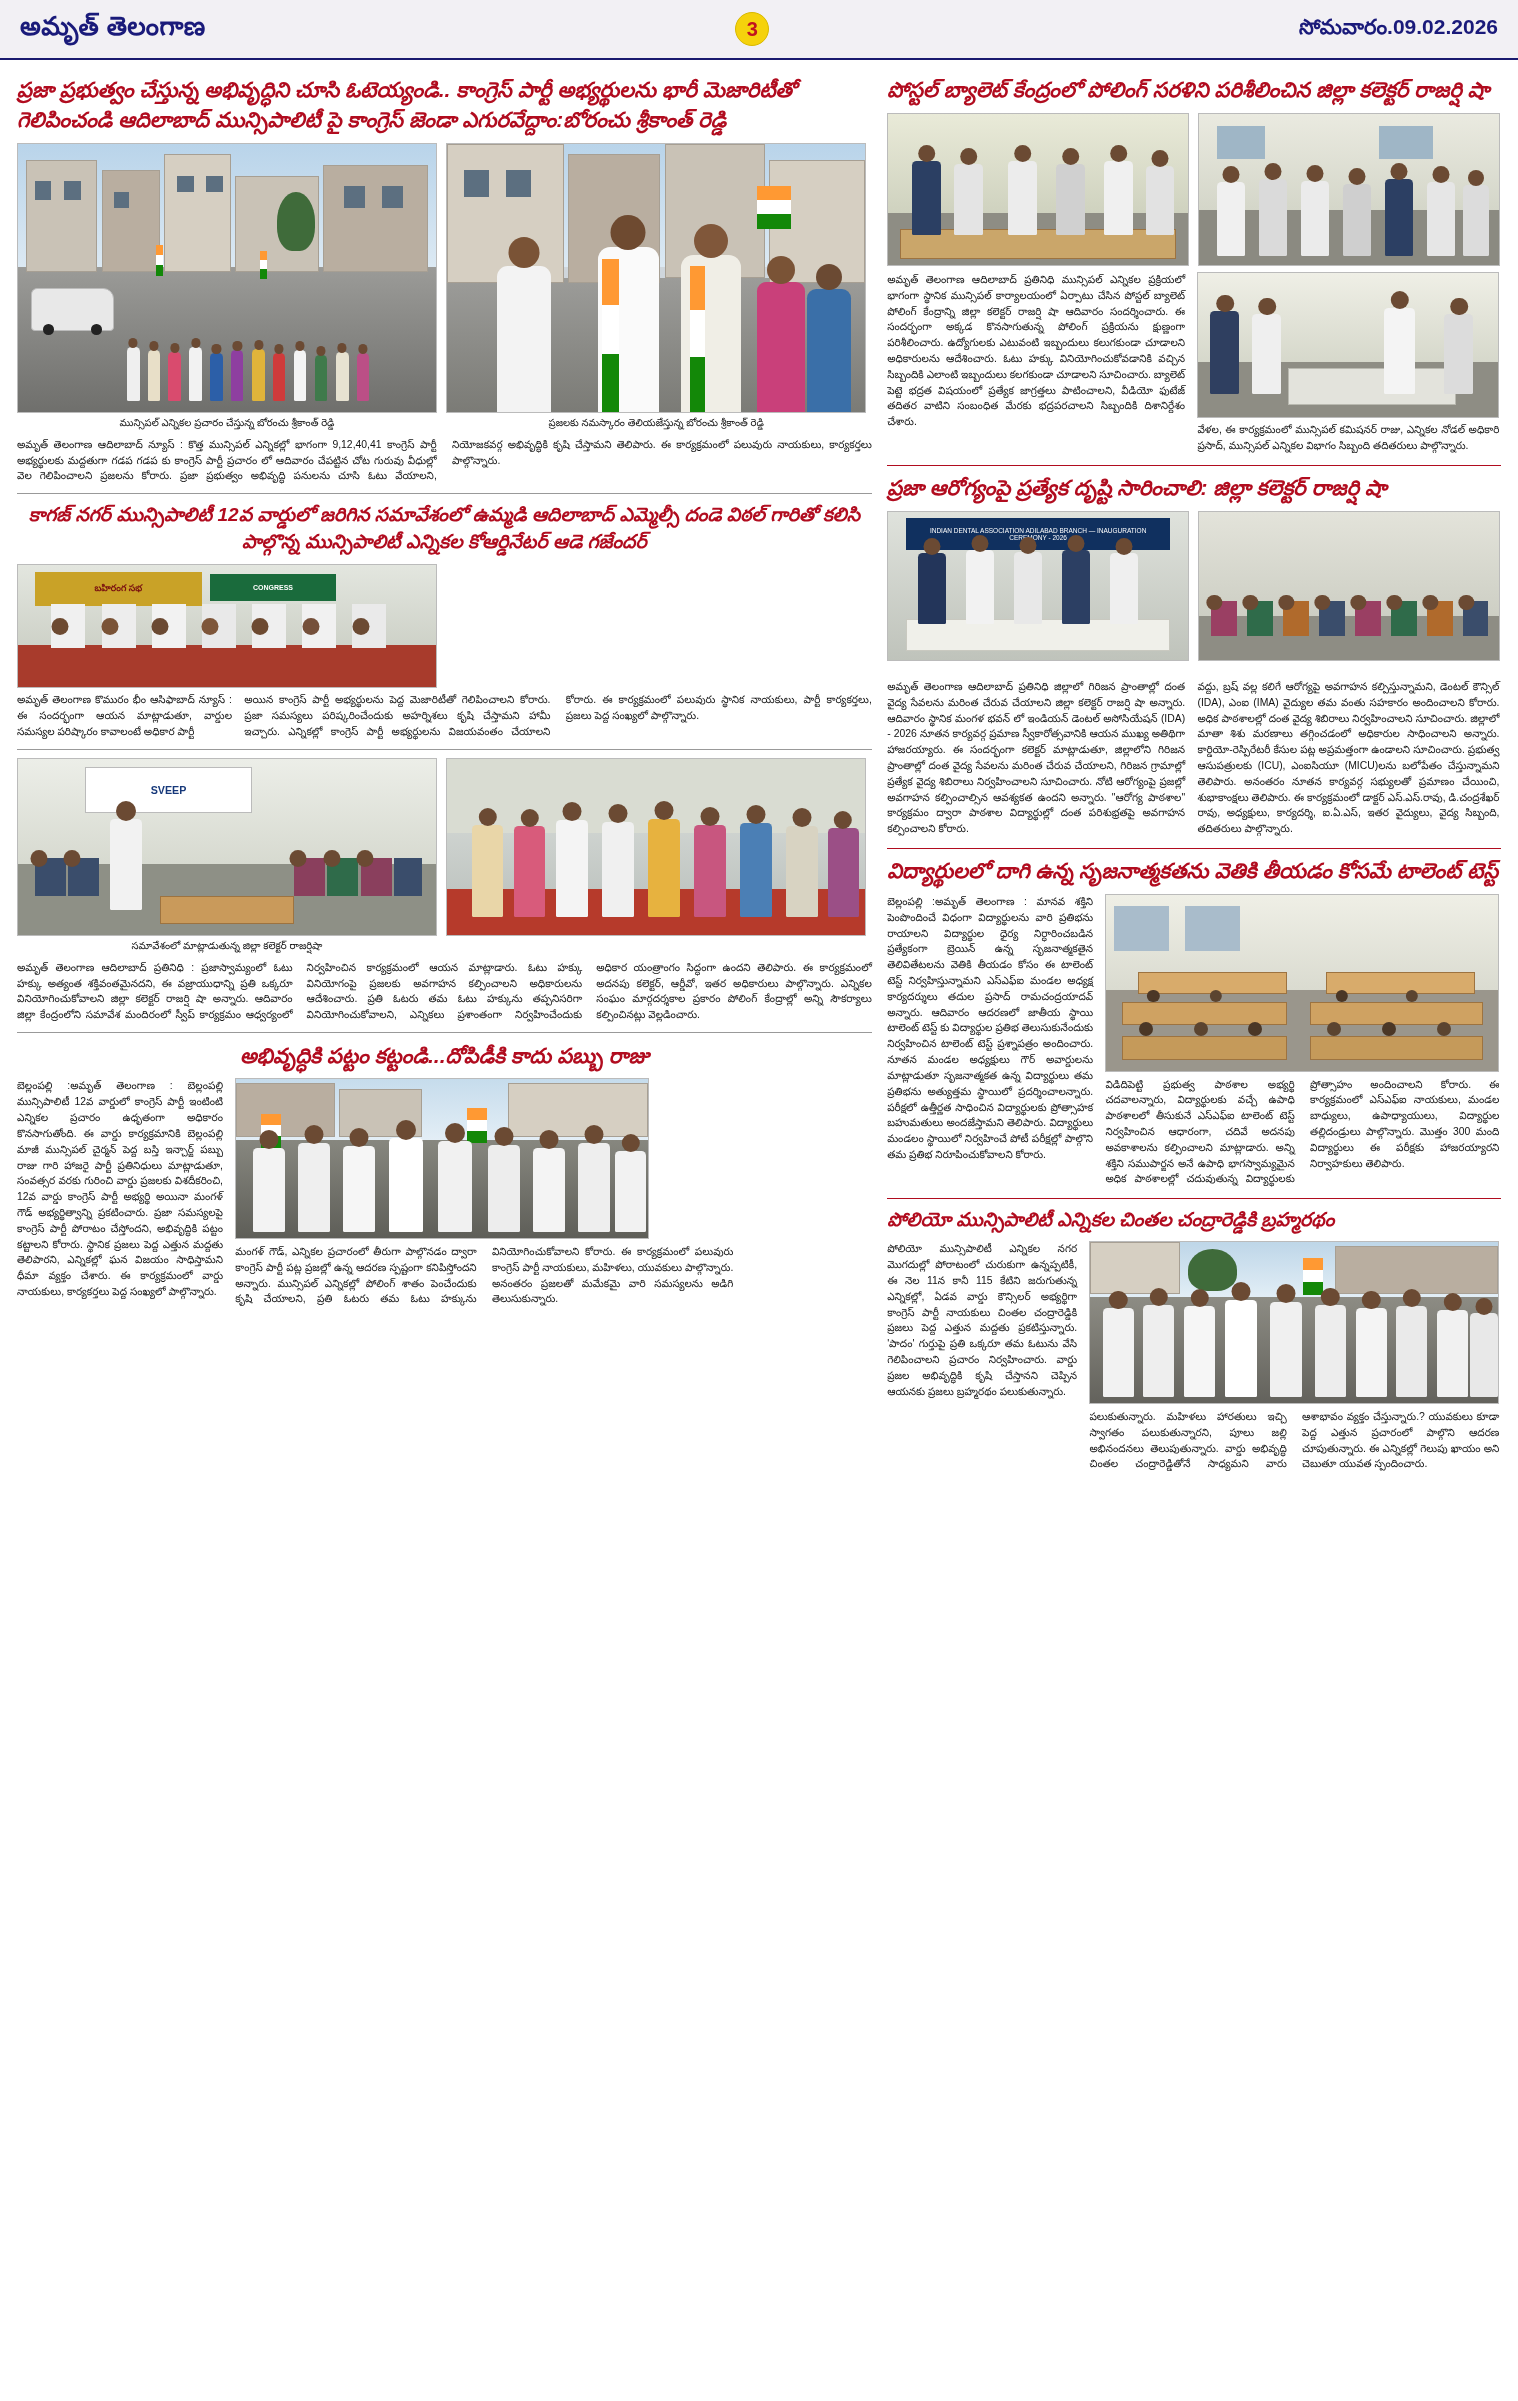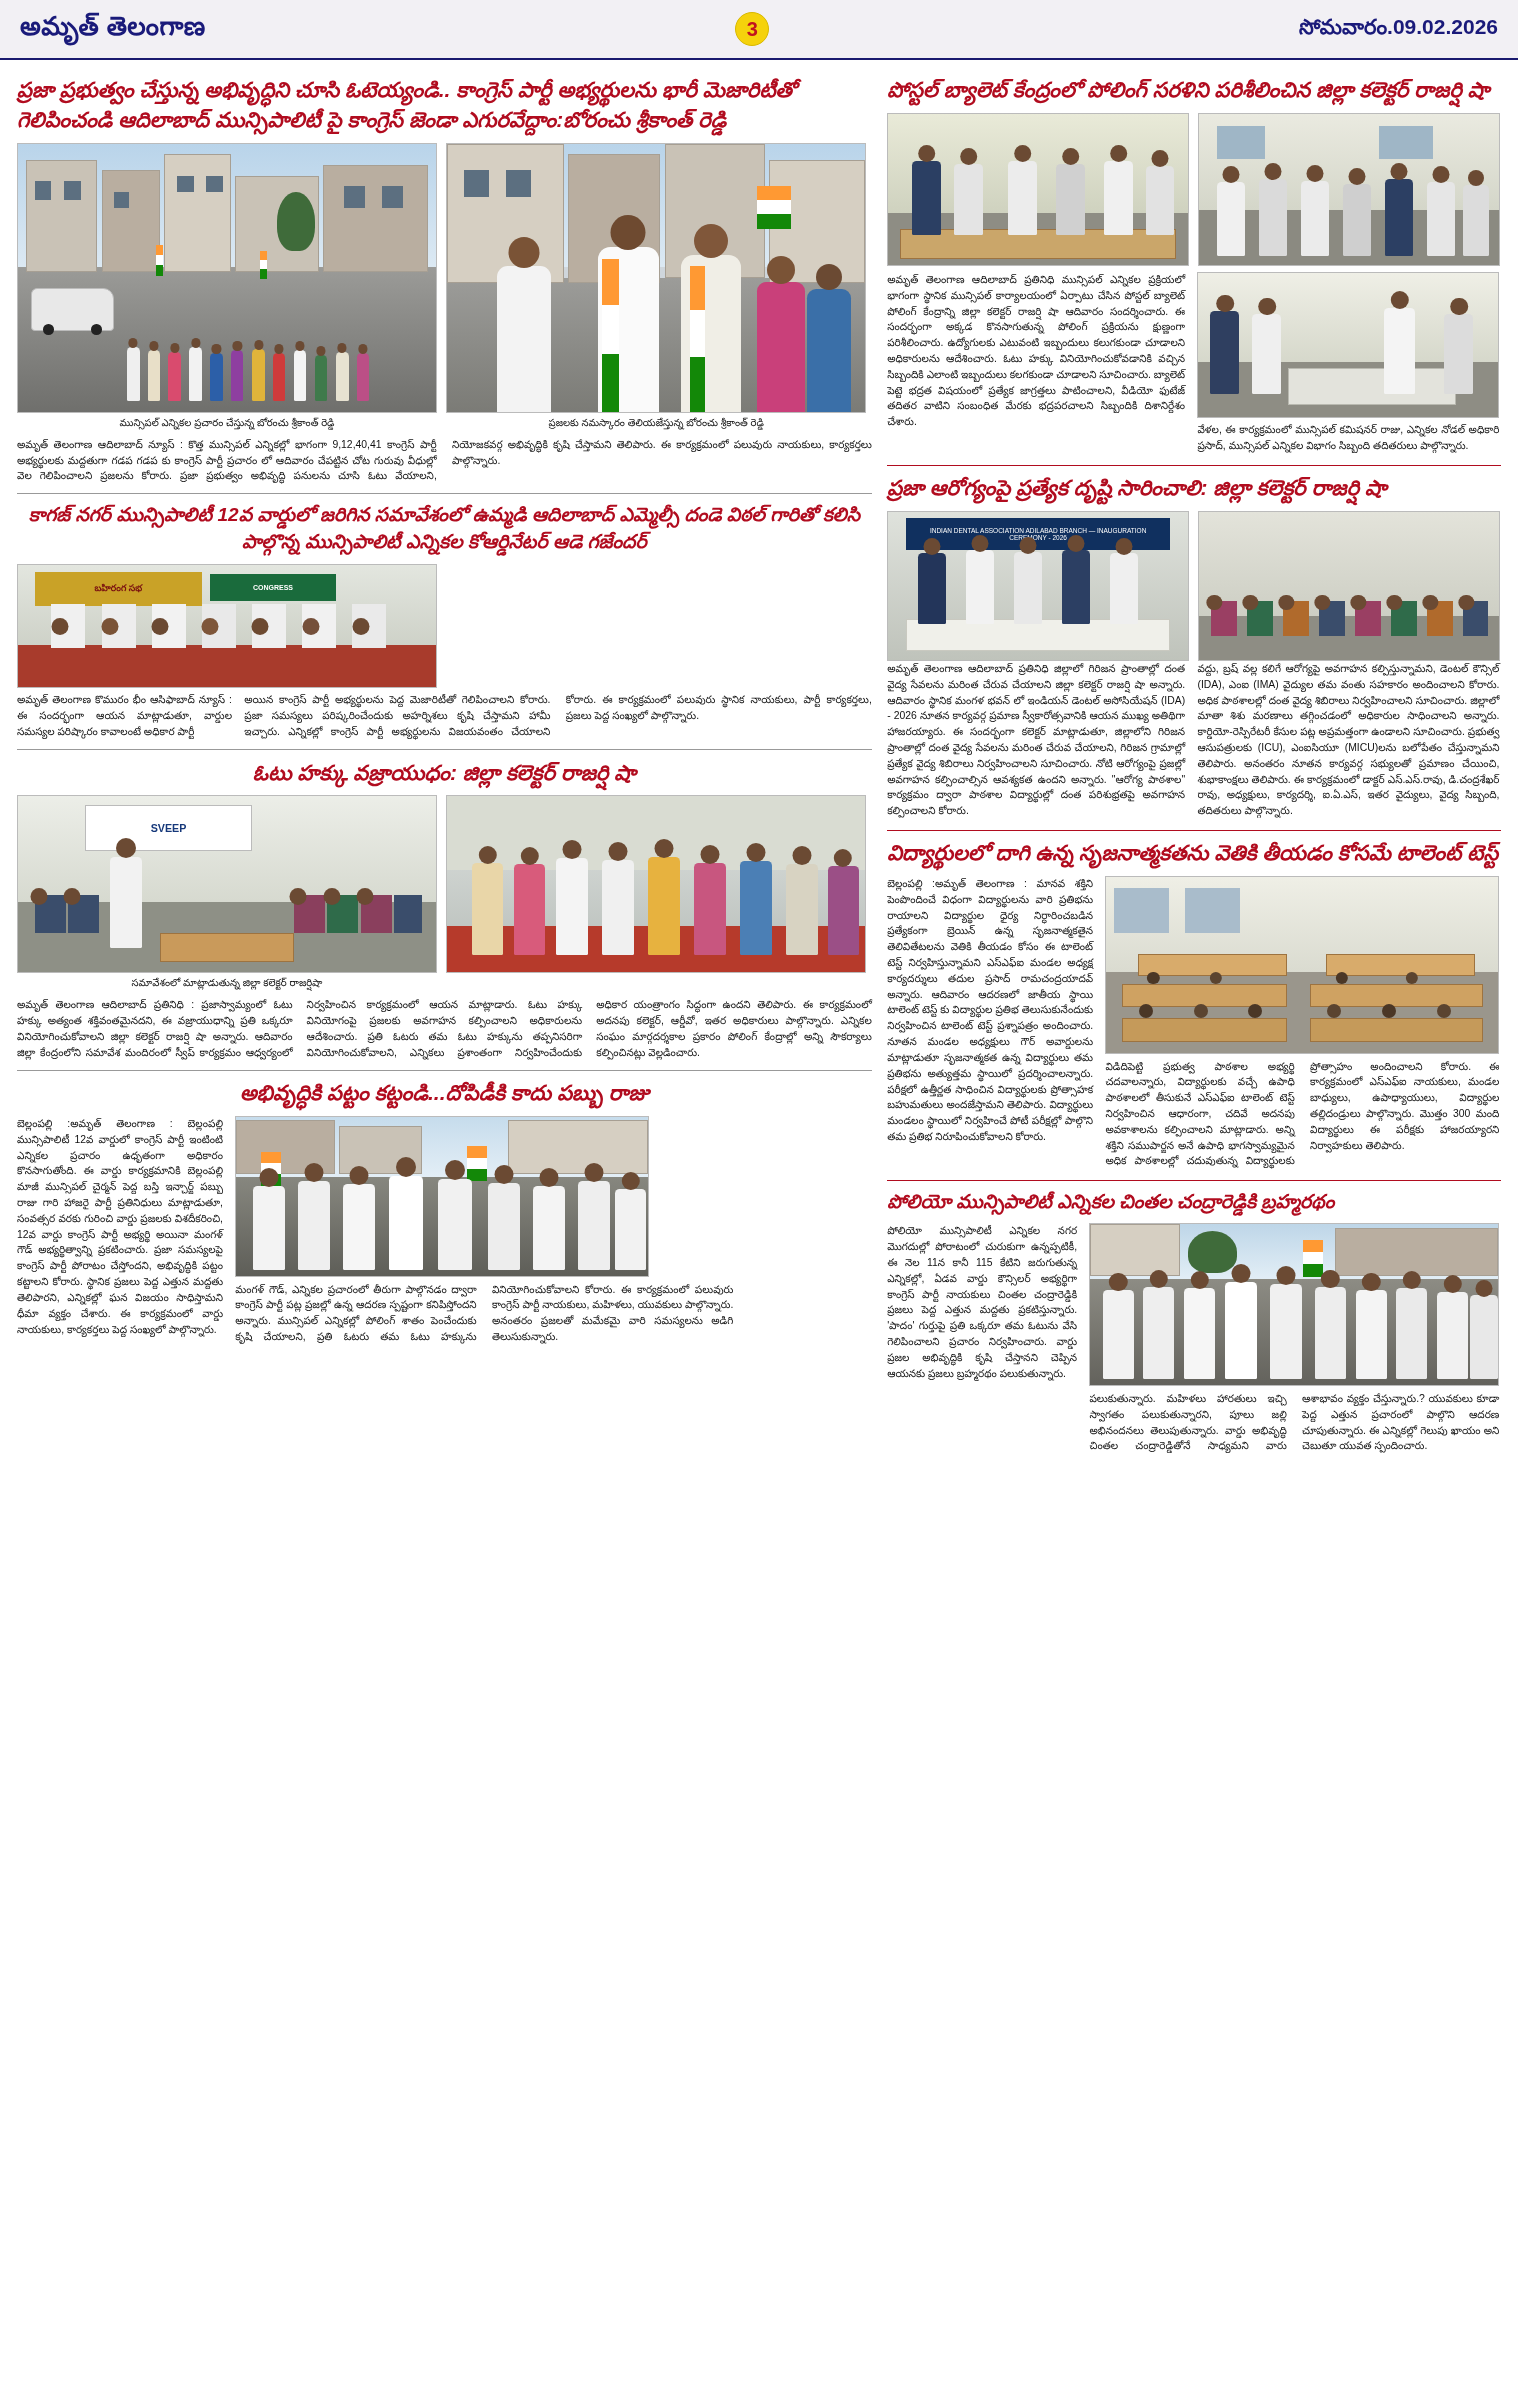--- a/index.html
+++ b/index.html
@@ -292,21 +292,20 @@
 
         <div class="flow" style="margin-top:4.6px;">
           <div class="body-text" style="width:215px;">అమృత్ తెలంగాణ కొమురం భీం ఆసిఫాబాద్ న్యూస్ : ఈ సందర్భంగా ఆయన మాట్లాడుతూ, వార్డుల సమస్యల పరిష్కారం కావాలంటే అధికార పార్టీ</div>
           <div class="body-text twocol" style="flex:1;">అయిన కాంగ్రెస్ పార్టీ అభ్యర్థులను పెద్ద మెజారిటీతో గెలిపించాలని కోరారు. ప్రజా సమస్యలు పరిష్కరించేందుకు అహర్నిశలు కృషి చేస్తామని హామీ ఇచ్చారు. ఎన్నికల్లో కాంగ్రెస్ పార్టీ అభ్యర్థులను విజయవంతం చేయాలని కోరారు. ఈ కార్యక్రమంలో పలువురు స్థానిక నాయకులు, పార్టీ కార్యకర్తలు, ప్రజలు పెద్ద సంఖ్యలో పాల్గొన్నారు.</div>
         </div>
       </div>
 
       <hr class="rule">
 
       <div class="block">
-        <div class="headline hl-xl hl-center">ఓటు హక్కు వజ్రాయుధం: జిల్లా కలెక్టర్ రాజర్షి షా</div>
 
         <div class="photo-row">
           <div style="width:420px;">
             <div class="photo" style="width:420px;height:178px;">
               <div class="wall" style="background:linear-gradient(#eceee8,#d6d9cf);"></div>
               <div class="roomfloor" style="height:40%;background:#8e9086;"></div>
               <div class="banner" style="left:16%;top:5%;width:40%;height:26%;background:#ffffff;color:#16387a;border:0.8px solid #bbb;font-size:10.7px;font-weight:bold;">SVEEP</div>
               <div class="person" style="left:22%;width:32px;height:91px;background:#f2f2f2;bottom:14%;">
                   <span class="p-head" style="width:20px;height:20px;top:-18.4px;"></span>
                 </div>
@@ -540,21 +539,21 @@
             <div class="p-head" style="left:17%;top:56%;width:15.3px;height:15.3px;"></div>
             <div class="p-head" style="left:29%;top:56%;width:15.3px;height:15.3px;"></div>
             <div class="p-head" style="left:41%;top:56%;width:15.3px;height:15.3px;"></div>
             <div class="p-head" style="left:53%;top:56%;width:15.3px;height:15.3px;"></div>
             <div class="p-head" style="left:65%;top:56%;width:15.3px;height:15.3px;"></div>
             <div class="p-head" style="left:77%;top:56%;width:15.3px;height:15.3px;"></div>
             <div class="p-head" style="left:89%;top:56%;width:15.3px;height:15.3px;"></div>
           </div>
         </div>
 
-        <div class="flow" style="margin-top:0;">
+        <div class="flow" style="margin-top:18px;">
           <div class="body-text" style="width:298px;">అమృత్ తెలంగాణ ఆదిలాబాద్ ప్రతినిధి జిల్లాలో గిరిజన ప్రాంతాల్లో దంత వైద్య సేవలను మరింత చేరువ చేయాలని జిల్లా కలెక్టర్ రాజర్షి షా అన్నారు. ఆదివారం స్థానిక మంగళ భవన్ లో ఇండియన్ డెంటల్ అసోసియేషన్ (IDA) - 2026 నూతన కార్యవర్గ ప్రమాణ స్వీకారోత్సవానికి ఆయన ముఖ్య అతిథిగా హాజరయ్యారు. ఈ సందర్భంగా కలెక్టర్ మాట్లాడుతూ, జిల్లాలోని గిరిజన ప్రాంతాల్లో దంత వైద్య సేవలను మరింత చేరువ చేయాలని, గిరిజన గ్రామాల్లో ప్రత్యేక వైద్య శిబిరాలు నిర్వహించాలని సూచించారు. నోటి ఆరోగ్యంపై ప్రజల్లో అవగాహన కల్పించాల్సిన ఆవశ్యకత ఉందని అన్నారు. "ఆరోగ్య పాఠశాల" కార్యక్రమం ద్వారా పాఠశాల విద్యార్థుల్లో దంత పరిశుభ్రతపై అవగాహన కల్పించాలని కోరారు.</div>
           <div class="body-text" style="width:302px;">వద్దు, బ్రష్ వల్ల కలిగే ఆరోగ్యపై అవగాహన కల్పిస్తున్నామని, డెంటల్ కౌన్సిల్ (IDA), ఎంఐ (IMA) వైద్యుల తమ వంతు సహకారం అందించాలని కోరారు. అధిక పాఠశాలల్లో దంత వైద్య శిబిరాలు నిర్వహించాలని సూచించారు. జిల్లాలో మాతా శిశు మరణాలు తగ్గించడంలో అధికారుల సాధించాలని అన్నారు. కార్డియో-రెస్పిరేటరీ కేసుల పట్ల అప్రమత్తంగా ఉండాలని సూచించారు. ప్రభుత్వ ఆసుపత్రులకు (ICU), ఎంఐసియూ (MICU)లను బలోపేతం చేస్తున్నామని తెలిపారు. అనంతరం నూతన కార్యవర్గ సభ్యులతో ప్రమాణం చేయించి, శుభాకాంక్షలు తెలిపారు. ఈ కార్యక్రమంలో డాక్టర్ ఎస్.ఎస్.రావు, డి.చంద్రశేఖర్ రావు, అధ్యక్షులు, కార్యదర్శి, ఐ.ఏ.ఎస్, ఇతర వైద్యులు, వైద్య సిబ్బంది, తదితరులు పాల్గొన్నారు.</div>
         </div>
       </div>
 
       <hr class="rule-thick">
 
       <div class="block">
         <div class="headline hl-xl">విద్యార్థులలో దాగి ఉన్న సృజనాత్మకతను వెతికి తీయడం కోసమే టాలెంట్ టెస్ట్</div>
 

